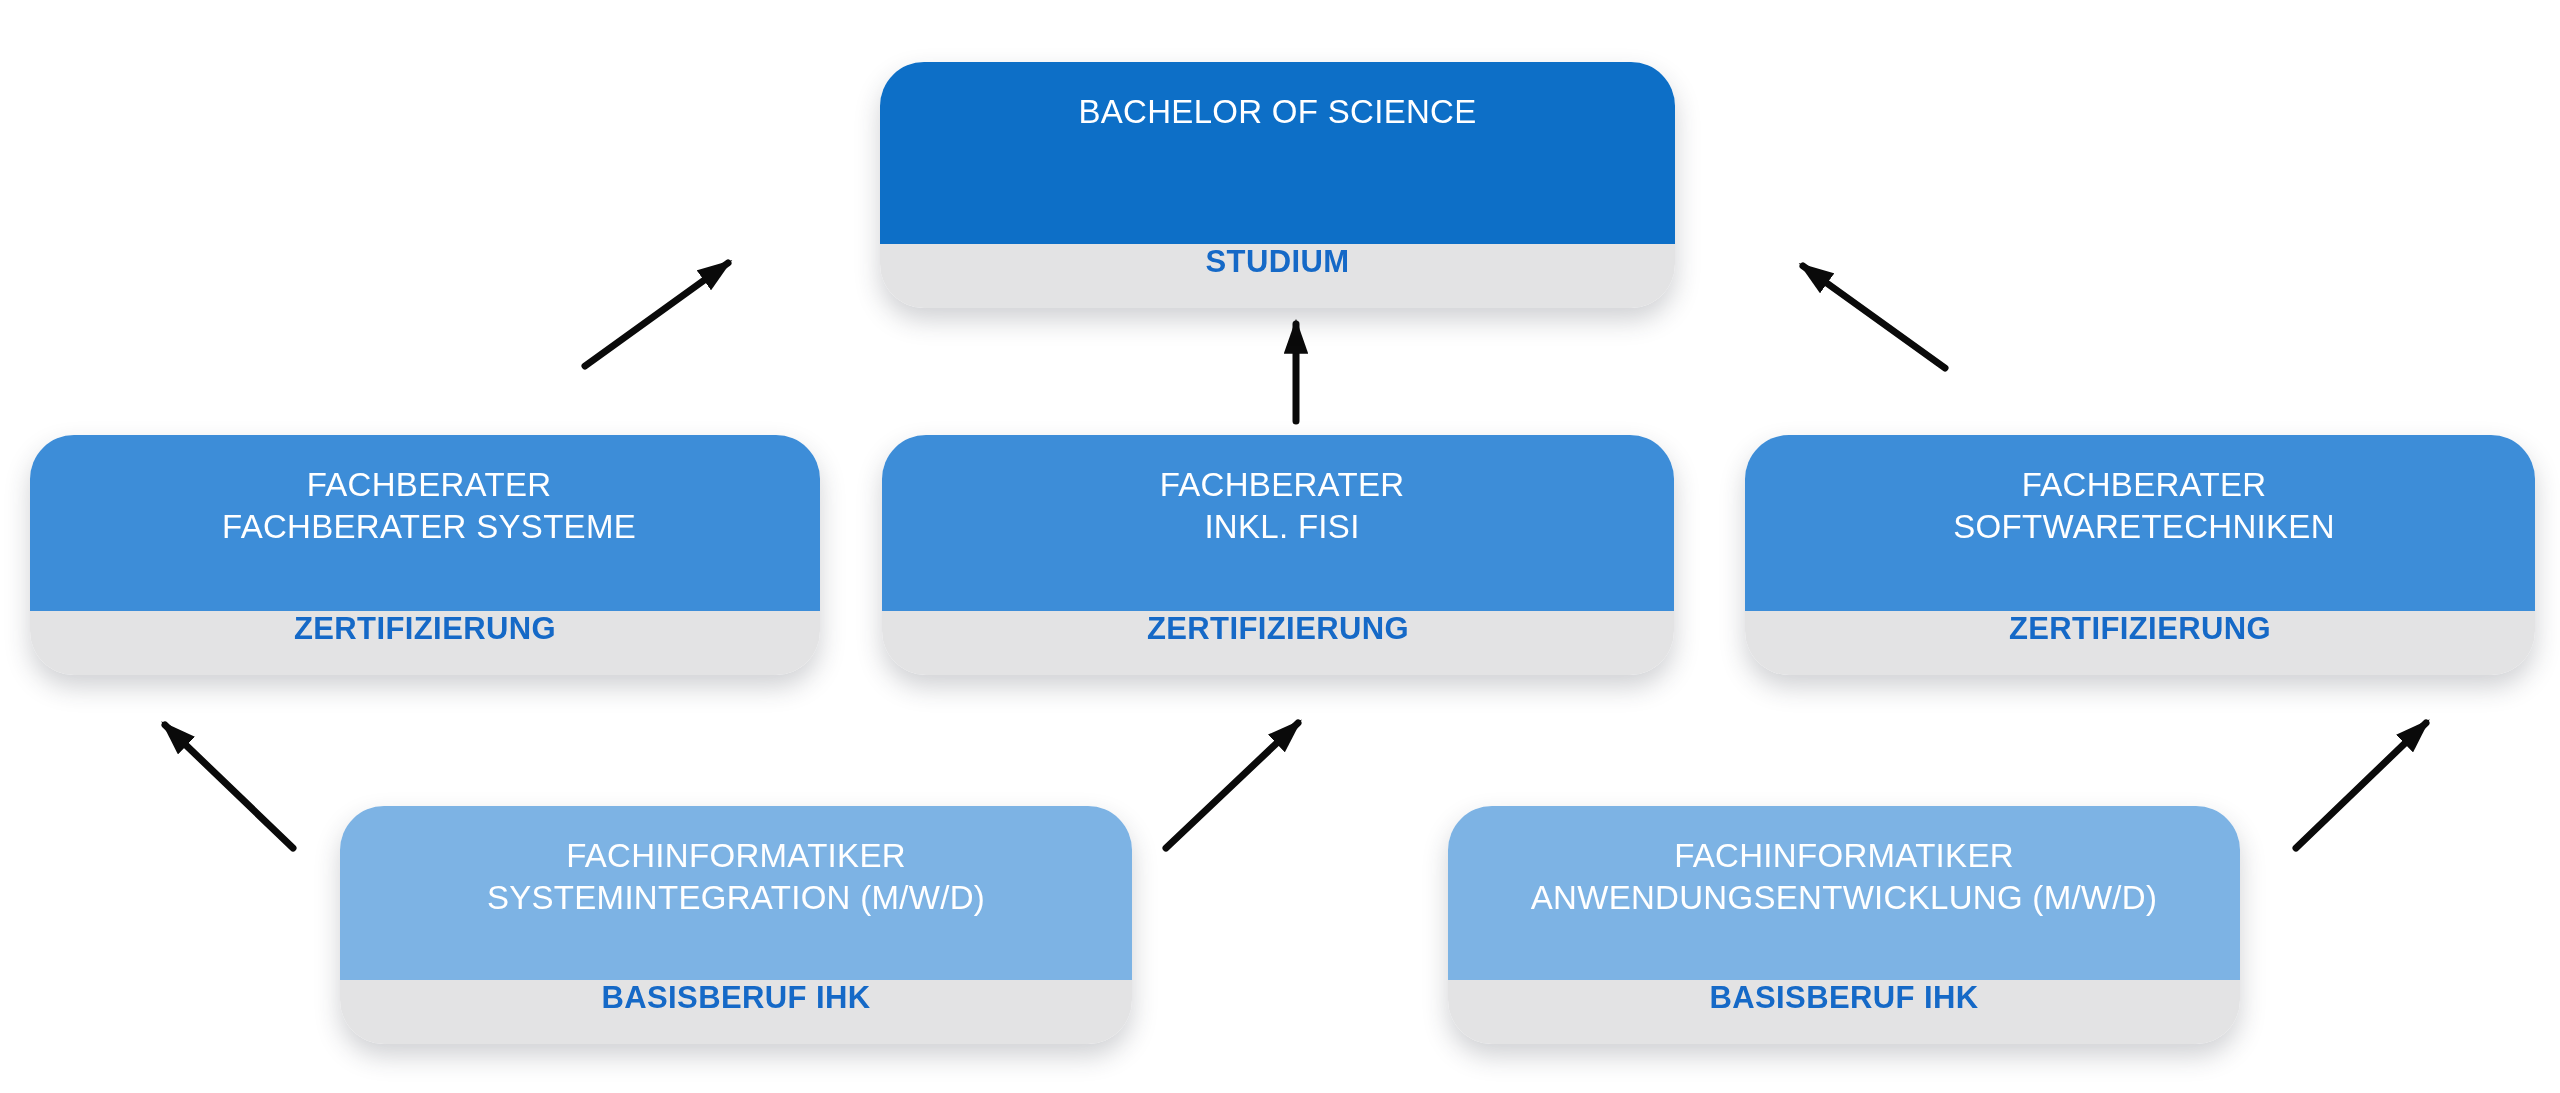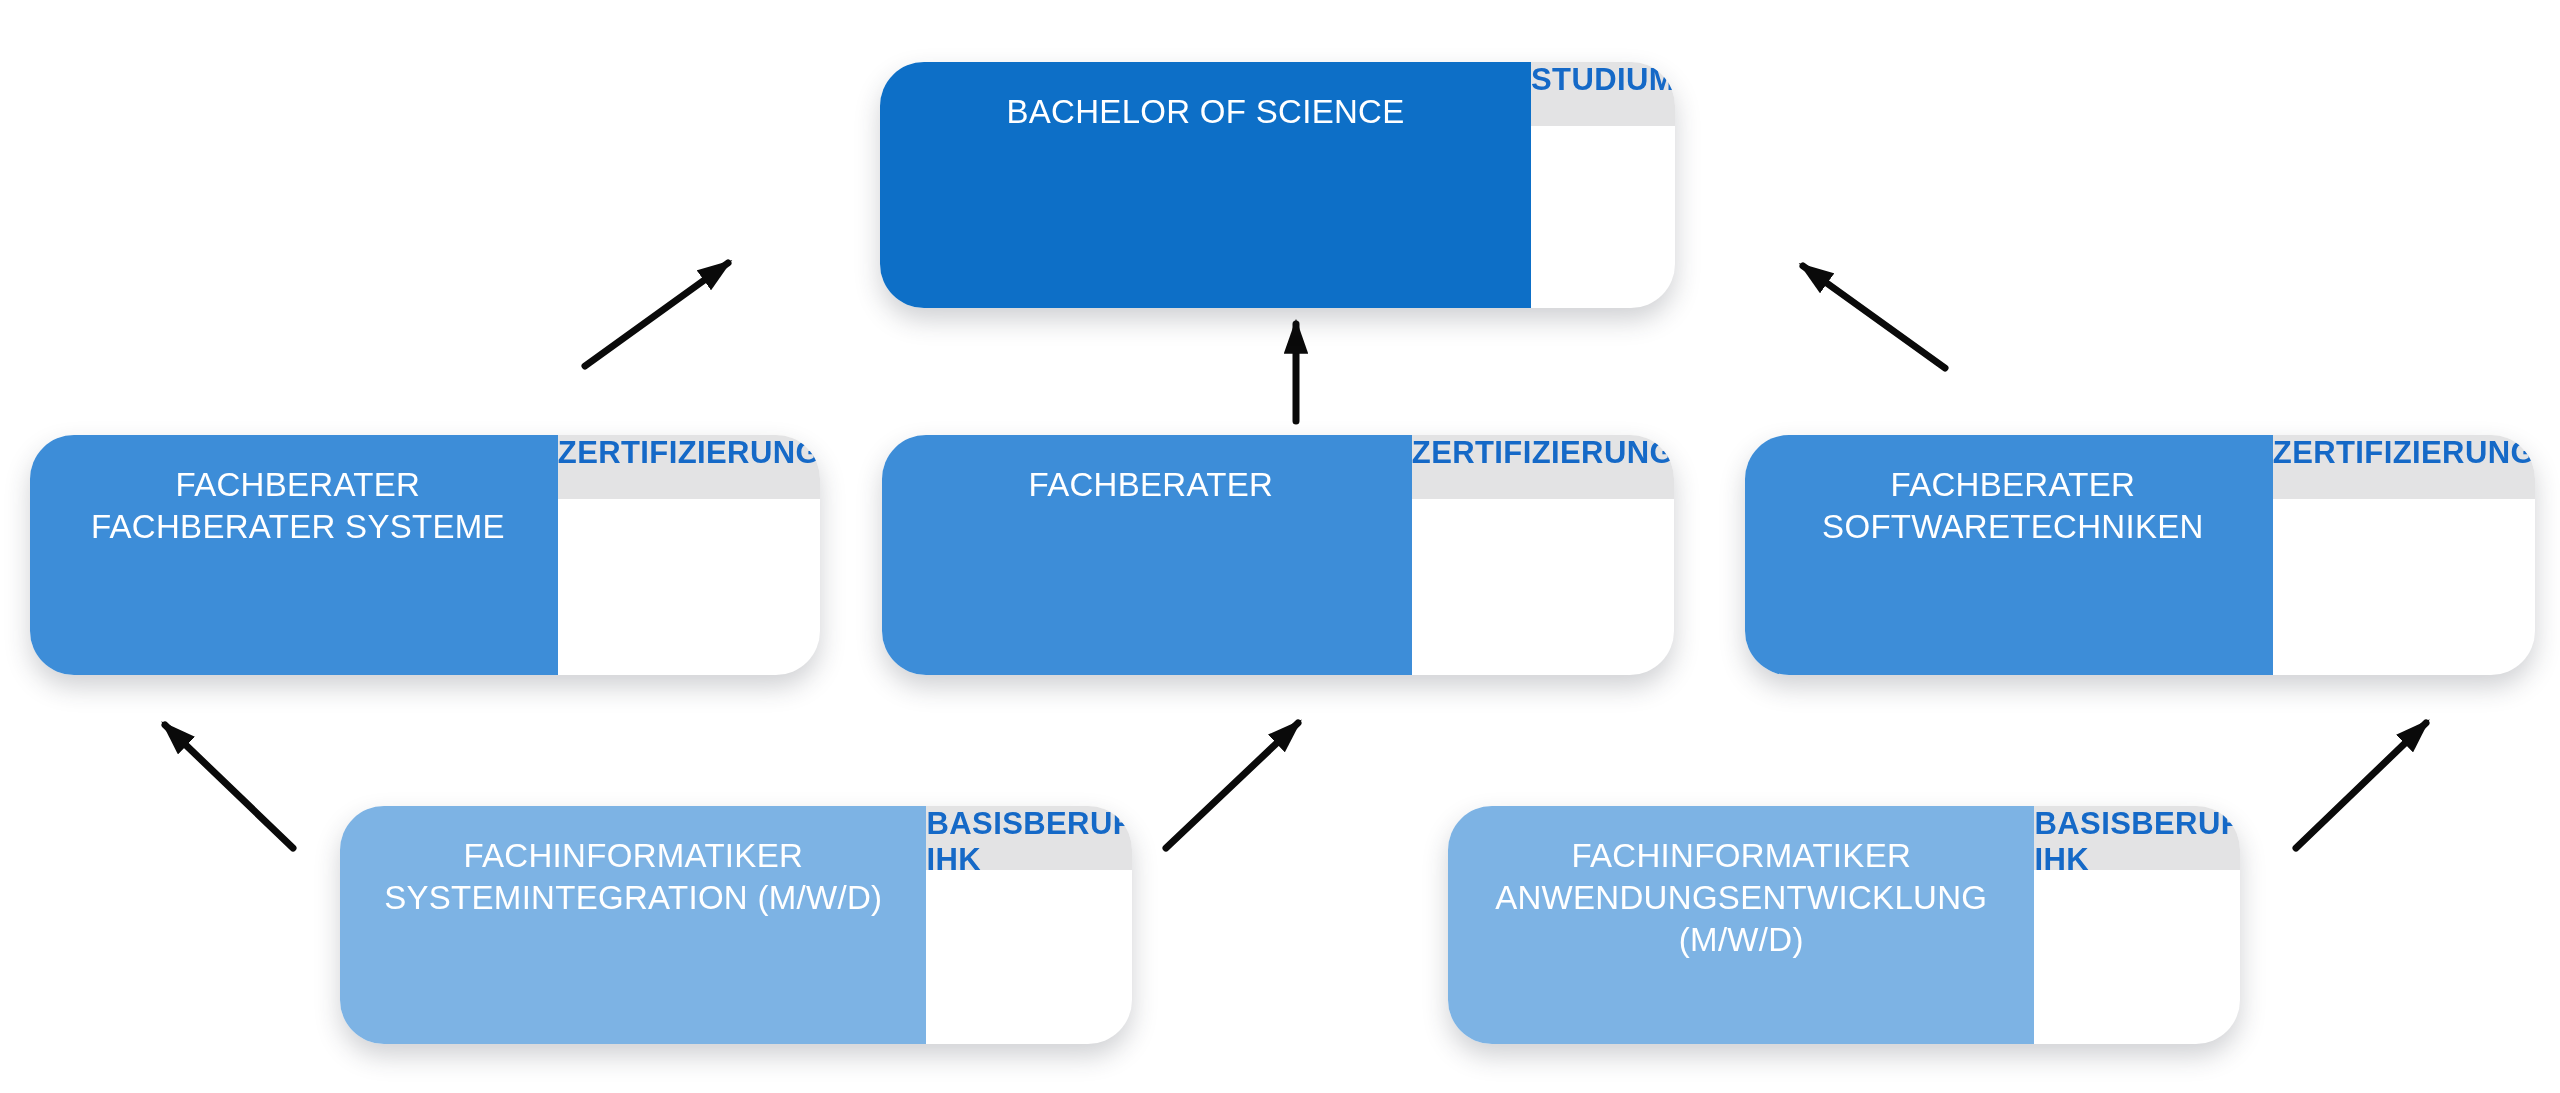--- a/index.html
+++ b/index.html
@@ -21,21 +21,21 @@
   .canvas{
     position:relative;
     width:2560px;height:1093px;
     background:var(--canvas-bg);
   }
   .node{
     position:absolute;
     border-radius:44px;
     overflow:hidden;
     display:flex;
-    flex-direction:row;
+    flex-direction:column;
     box-shadow:0 12px 26px rgba(40,45,60,.22);
   }
   .node .body{
     flex:1 1 auto;
     padding-top:29px;
     text-align:center;
     color:var(--node-text);
     font-size:33px;
     line-height:42px;
     font-weight:400;
@@ -103,20 +103,21 @@
       <div>FACHBERATER SYSTEME</div>
     </div>
     <div class="footer">
       <span>ZERTIFIZIERUNG</span>
     </div>
   </div>
 
   <div class="node level-mid" style="left:882px;top:435px;width:792px;height:240px">
     <div class="body">
       <div>FACHBERATER</div>
+      <div>INKL. FISI</div>
     </div>
     <div class="footer">
       <span>ZERTIFIZIERUNG</span>
     </div>
   </div>
 
   <div class="node level-mid" style="left:1745px;top:435px;width:790px;height:240px">
     <div class="body">
       <div>FACHBERATER</div>
       <div>SOFTWARETECHNIKEN</div>

